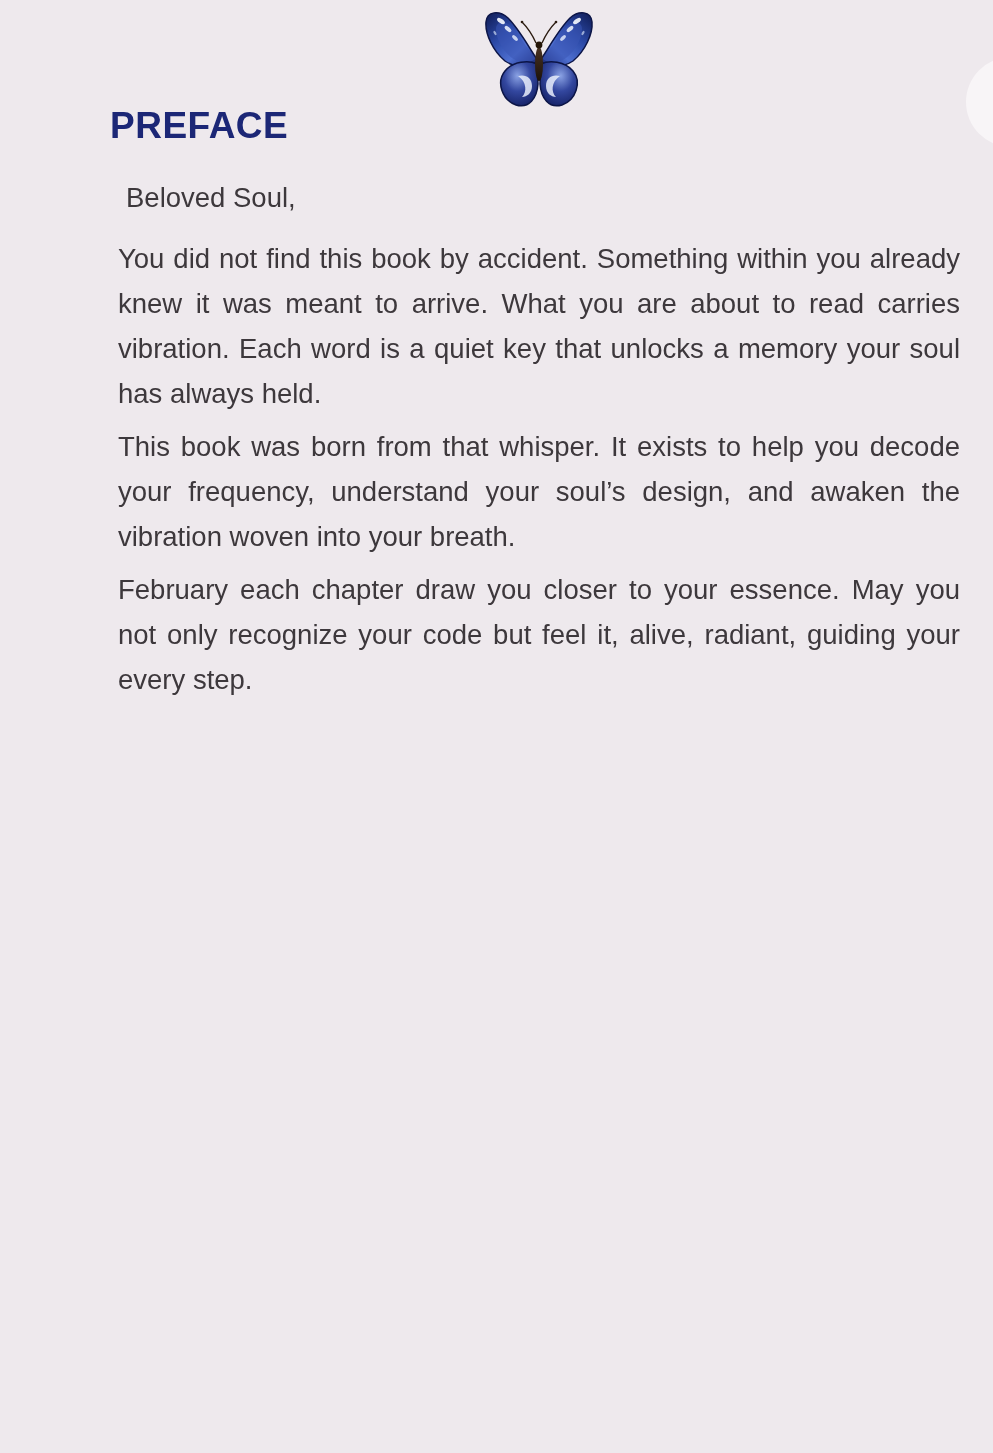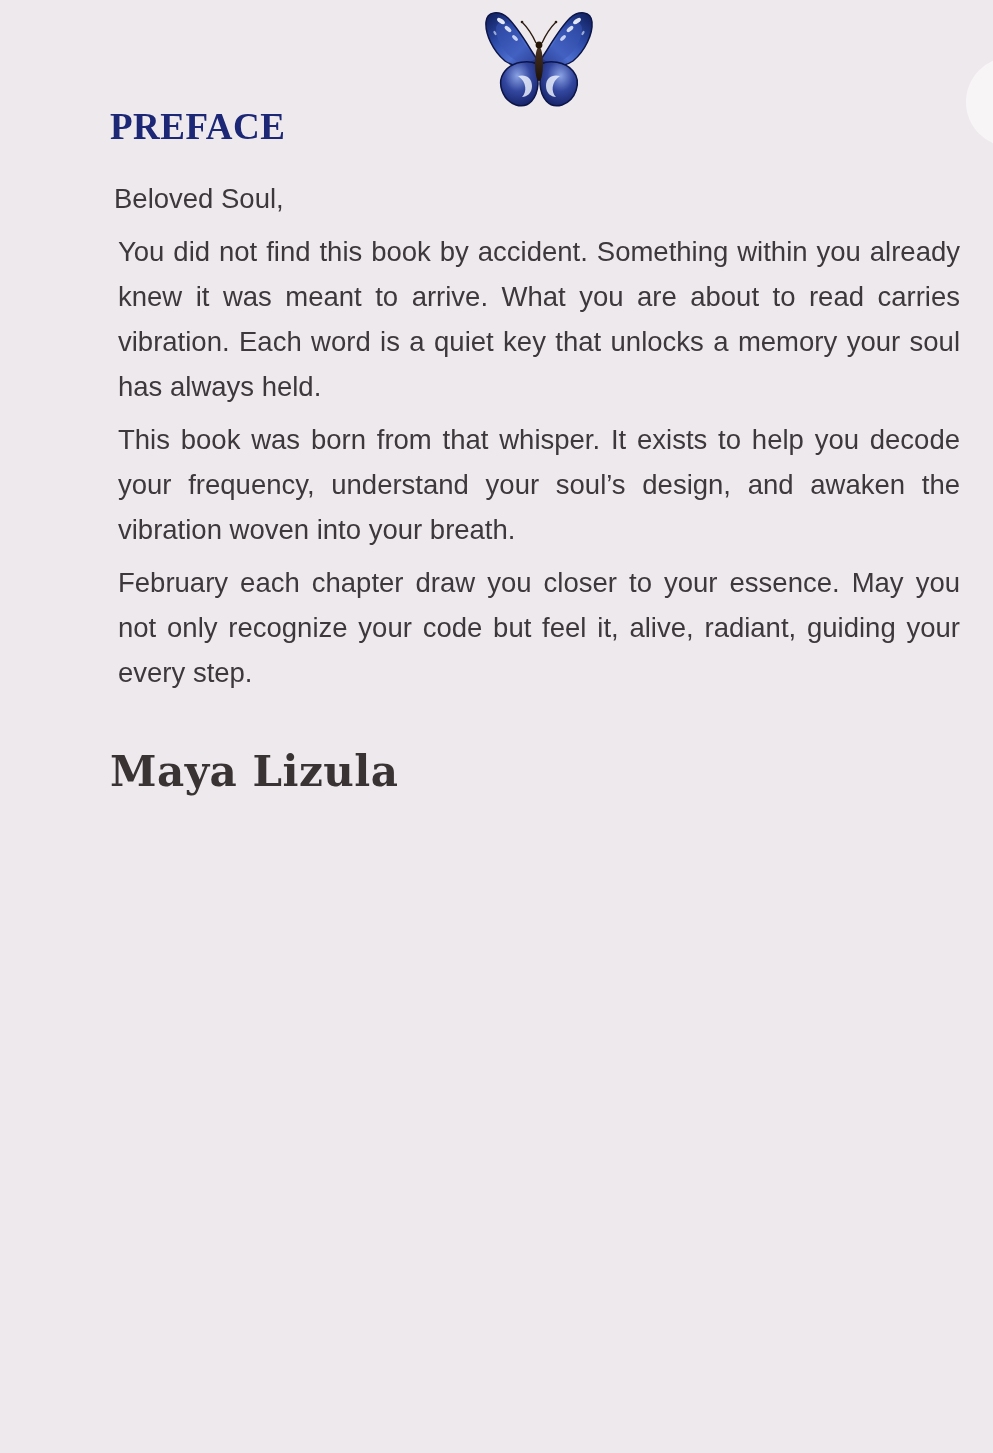--- a/index.html
+++ b/index.html
@@ -35,28 +35,28 @@
     background: #f8f5f7;
   }
   .content {
     position: absolute;
     left: 110px;
     top: 105px;
     width: 858px;
   }
   .page-title {
     margin: 0 0 28px 0;
-    font-family: Liberation Serif, serif;
+    font-family: Liberation Sans, sans-serif;
     font-size: 37px;
     font-weight: 700;
     letter-spacing: 0.5px;
     color: #1c2776;
   }
   .salutation {
-    margin: 4px;
+    margin: 16px;
     font-size: 27.5px;
     line-height: 45px;
     color: #3d383c;
   }
   .body-text p {
     margin: 8px;
     font-size: 27.5px;
     line-height: 45px;
     color: #3d383c;
     text-align: justify;
@@ -126,16 +126,15 @@
     <h1 class="page-title">PREFACE</h1>
 
     <p class="salutation">Beloved Soul,</p>
 
     <div class="body-text">
         <p>You did not find this book by accident. Something within you already knew it was meant to arrive. What you are about to read carries vibration. Each word is a quiet key that unlocks a memory your soul has always held.</p>
         <p>This book was born from that whisper. It exists to help you decode your frequency, understand your soul’s design, and awaken the vibration woven into your breath.</p>
         <p>February each chapter draw you closer to your essence. May you not only recognize your code but feel it, alive, radiant, guiding your every step.</p>
       </div>
 
-    <p class="signature">Maya Lizula</p>
   </div>
 
 </div>
 
 </body></html>

